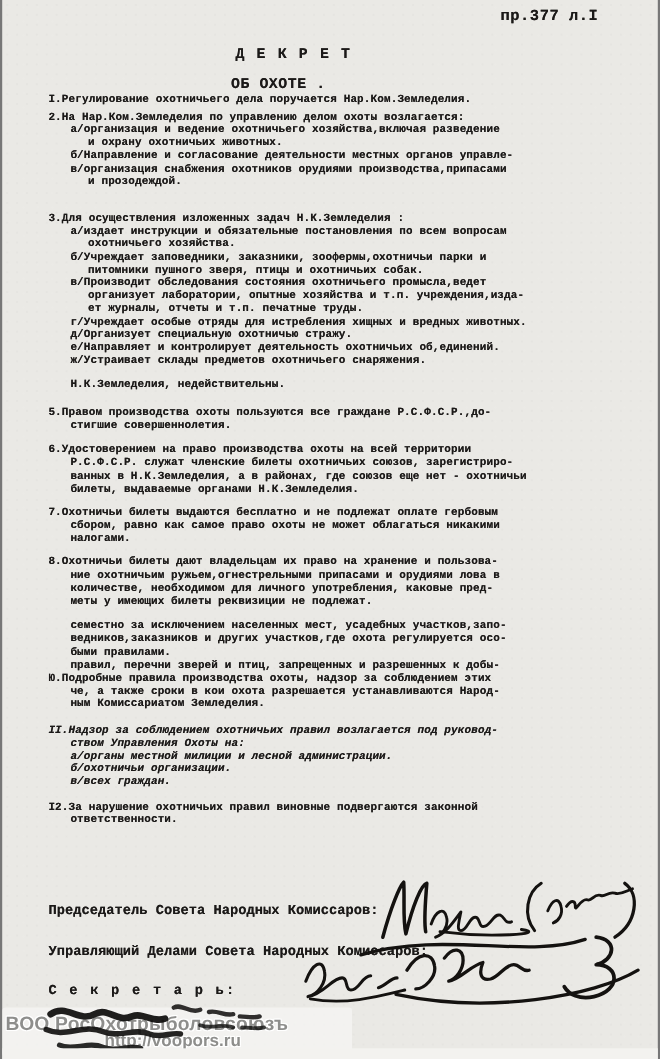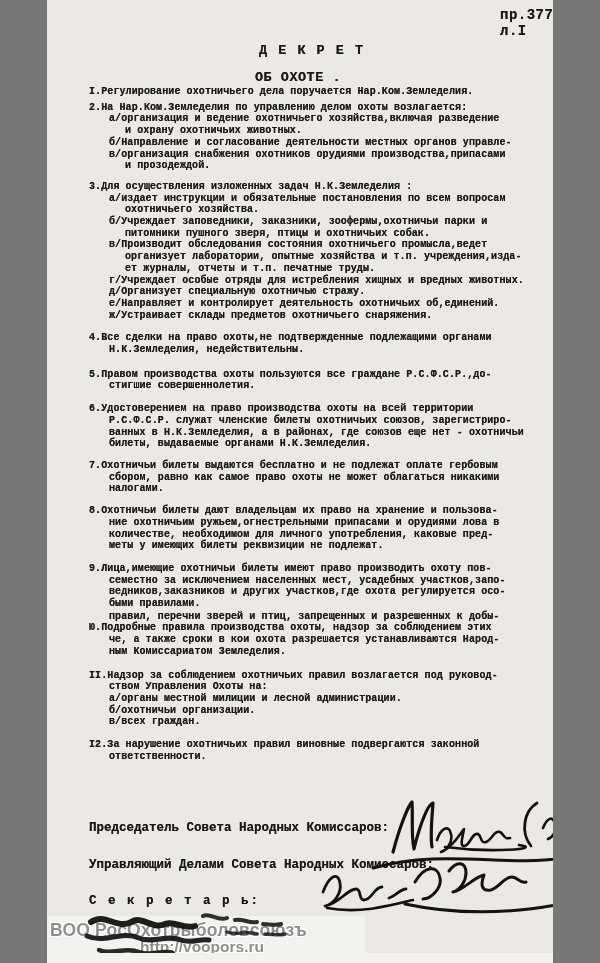--- a/index.html
+++ b/index.html
@@ -4,21 +4,21 @@
 <style>
   :root{
     --paper:#eae9e5;
     --ink:#1b1918;
     --wm-gray:#8e8e8c;
   }
   html,body{margin:0;padding:0;}
   body{background:#777;}
   .page{
     position:relative;
-    width:506px;height:963px;
+    width:596px;height:963px;
     margin:0 auto;
     background:var(--paper);
     background-image:
       radial-gradient(rgba(0,0,0,0.018) 1px, transparent 1.2px),
       radial-gradient(rgba(255,255,255,0.05) 1px, transparent 1.2px);
     background-size:9px 9px, 13px 13px;
     overflow:hidden;
     font-family:"Liberation Mono","DejaVu Sans Mono",monospace;
     color:var(--ink);
   }
@@ -31,27 +31,27 @@
   .ref{position:absolute;left:453px;top:7px;font-size:14px;letter-spacing:0.5px;}
   .title{position:absolute;left:212px;top:43px;font-size:13.5px;letter-spacing:1.5px;}
   .subtitle{position:absolute;left:208px;top:70px;font-size:13.5px;letter-spacing:0.5px;}
   .articles{
     position:absolute;left:42px;top:86px;width:552px;
     font-size:10px;line-height:11.7px;letter-spacing:0.1px;
   }
   .article{margin-top:10px;}
   .article:nth-child(1){margin-top:0;}
   .article:nth-child(2){margin-top:4px;}
-  .article:nth-child(3){margin-top:9px;}
+  .article:nth-child(3){margin-top:22px;}
   .article:nth-child(4){margin-top:11px;}
   .article:nth-child(5){margin-top:13px;}
   .article:nth-child(6){margin-top:11px;}
   .article:nth-child(9){margin-top:11px;}
   .article:nth-child(10){margin-top:1px;}
-  .article:nth-child(11){margin-top:12px;}
+  .article:nth-child(11){margin-top:12px;font-style:italic;}
   .article:nth-child(12){margin-top:11px;}
   .line{white-space:nowrap;}
   .line.cont{margin-left:20px;}
   .line.sub{margin-left:20px;}
   .line.subcont{margin-left:36px;}
   .sig-row{position:absolute;left:42px;font-size:12.5px;white-space:nowrap;}
   .sig-row.r1{top:821px;}
   .sig-row.r2{top:858px;}
   .sig-row.r3{top:894px;letter-spacing:2px;}
   .sig-svg{position:absolute;pointer-events:none;}
@@ -102,21 +102,20 @@
         <div class="line subcont">питомники пушного зверя, птицы и охотничьих собак.</div>
         <div class="line sub"><span class="letter">в/</span><span class="txt">Производит обследования состояния охотничьего промысла,ведет</span></div>
         <div class="line subcont">организует лаборатории, опытные хозяйства и т.п. учреждения,изда-</div>
         <div class="line subcont">ет журналы, отчеты и т.п. печатные труды.</div>
         <div class="line sub"><span class="letter">г/</span><span class="txt">Учреждает особые отряды для истребления хищных и вредных животных.</span></div>
         <div class="line sub"><span class="letter">д/</span><span class="txt">Организует специальную охотничью стражу.</span></div>
         <div class="line sub"><span class="letter">е/</span><span class="txt">Направляет и контролирует деятельность охотничьих об,единений.</span></div>
         <div class="line sub"><span class="letter">ж/</span><span class="txt">Устраивает склады предметов охотничьего снаряжения.</span></div>
       </div>
       <div class="article">
-        <div class="line first"><span class="num">4.</span><span class="txt">Все сделки на право охоты,не подтвержденные подлежащими органами</span></div>
         <div class="line cont">Н.К.Земледелия, недействительны.</div>
       </div>
       <div class="article">
         <div class="line first"><span class="num">5.</span><span class="txt">Правом производства охоты пользуются все граждане Р.С.Ф.С.Р.,до-</span></div>
         <div class="line cont">стигшие совершеннолетия.</div>
       </div>
       <div class="article">
         <div class="line first"><span class="num">6.</span><span class="txt">Удостоверением на право производства охоты на всей территории</span></div>
         <div class="line cont">Р.С.Ф.С.Р. служат членские билеты охотничьих союзов, зарегистриро-</div>
         <div class="line cont">ванных в Н.К.Земледелия, а в районах, где союзов еще нет - охотничьи</div>
@@ -127,21 +126,20 @@
         <div class="line cont">сбором, равно как самое право охоты не может облагаться никакими</div>
         <div class="line cont">налогами.</div>
       </div>
       <div class="article">
         <div class="line first"><span class="num">8.</span><span class="txt">Охотничьи билеты дают владельцам их право на хранение и пользова-</span></div>
         <div class="line cont">ние охотничьим ружьем,огнестрельными припасами и орудиями лова в</div>
         <div class="line cont">количестве, необходимом для личного употребления, каковые пред-</div>
         <div class="line cont">меты у имеющих билеты реквизиции не подлежат.</div>
       </div>
       <div class="article">
-        <div class="line first"><span class="num">9.</span><span class="txt">Лица,имеющие охотничьи билеты имеют право производить охоту пов-</span></div>
         <div class="line cont">семестно за исключением населенных мест, усадебных участков,запо-</div>
         <div class="line cont">ведников,заказников и других участков,где охота регулируется осо-</div>
         <div class="line cont">быми правилами.</div>
       </div>
       <div class="article">
         <div class="line cont">правил, перечни зверей и птиц, запрещенных и разрешенных к добы-</div>
         <div class="line first"><span class="num">Ю.</span><span class="txt">Подробные правила производства охоты, надзор за соблюдением этих</span></div>
         <div class="line cont">че, а также сроки в кои охота разрешается устанавливаются Народ-</div>
         <div class="line cont">ным Комиссариатом Земледелия.</div>
       </div>

